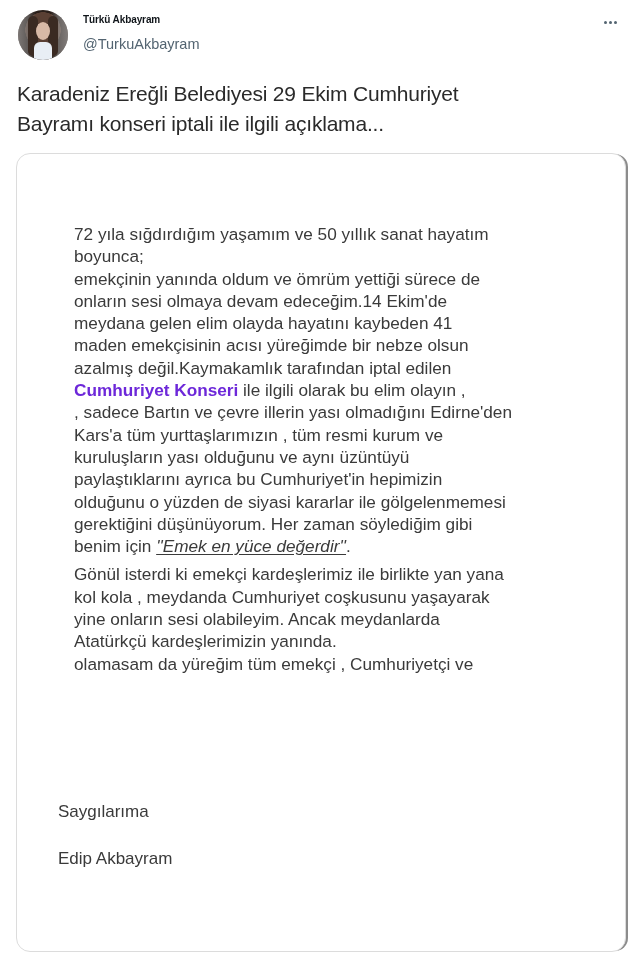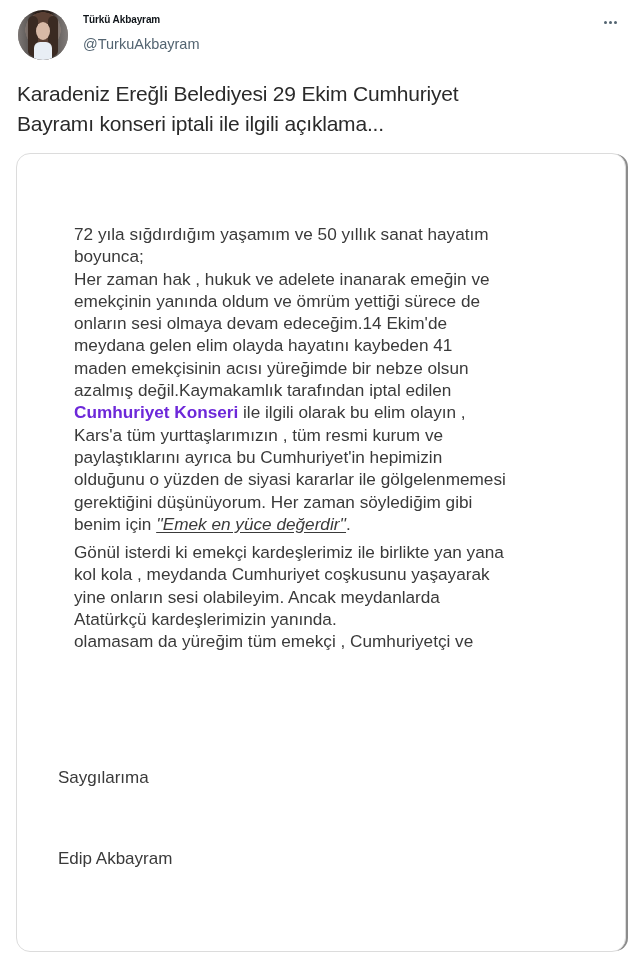--- a/index.html
+++ b/index.html
@@ -155,36 +155,37 @@
 
 <div class="tweet-text"><span>Karadeniz Ereğli Belediyesi 29 Ekim  Cumhuriyet</span>
 <span>Bayramı konseri iptali ile ilgili açıklama...</span></div>
 
 <div class="media-card"></div>
 
 <div class="letter">
   <p class="para">
     <span class="line">72 yıla sığdırdığım yaşamım ve 50 yıllık sanat hayatım</span>
     <span class="line">boyunca;</span>
-    <span class="line">Her zaman hak , hukuk ve adelete inanarak emeğin ve</span>
     <span class="line">emekçinin yanında oldum ve ömrüm yettiği sürece de</span>
     <span class="line">onların sesi olmaya devam edeceğim.14 Ekim'de</span>
     <span class="line">meydana gelen elim olayda hayatını kaybeden 41</span>
     <span class="line">maden emekçisinin acısı yüreğimde bir nebze olsun</span>
     <span class="line">azalmış değil.Kaymakamlık tarafından iptal edilen</span>
     <span class="line"><b>Cumhuriyet Konseri</b><span> ile ilgili olarak bu elim olayın ,</span></span>
+    <span class="line">, sadece Bartın ve çevre illerin yası olmadığını Edirne'den</span>
     <span class="line">Kars'a tüm yurttaşlarımızın , tüm resmi kurum ve</span>
+    <span class="line">kuruluşların yası olduğunu ve aynı üzüntüyü</span>
     <span class="line">paylaştıklarını ayrıca bu Cumhuriyet'in hepimizin</span>
     <span class="line">olduğunu o yüzden de siyasi kararlar ile gölgelenmemesi</span>
     <span class="line">gerektiğini düşünüyorum. Her zaman söylediğim gibi</span>
     <span class="line"><span>benim için </span><span class="quote">''Emek en yüce değerdir''</span><span>.</span></span>
   </p>
   <p class="para" style="margin-top:6px;">
     <span class="line">Gönül isterdi ki emekçi kardeşlerimiz ile birlikte yan yana</span>
     <span class="line">kol kola , meydanda Cumhuriyet coşkusunu yaşayarak</span>
     <span class="line">yine onların sesi olabileyim. Ancak meydanlarda</span>
     <span class="line">Atatürkçü kardeşlerimizin yanında.</span>
     <span class="line">olamasam da yüreğim tüm emekçi , Cumhuriyetçi ve</span>
   </p>
 </div>
 
-<div class="closing" style="top:768px;">Saygılarıma</div>
+<div class="closing" style="top:802px;">Saygılarıma</div>
 <div class="closing" style="top:849px;">Edip Akbayram</div>
 
 </body></html>

